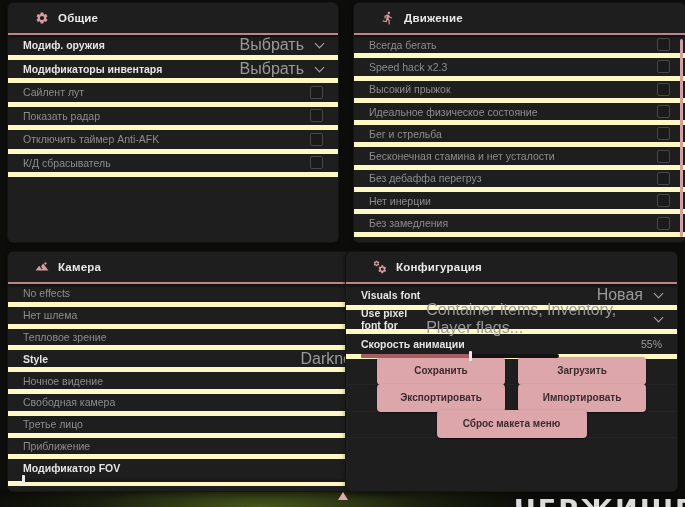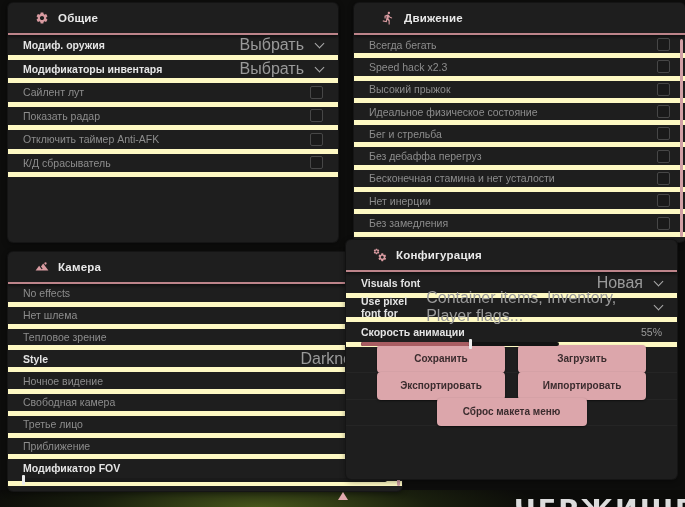--- a/index.html
+++ b/index.html
@@ -25,21 +25,21 @@
     border-bottom:8px solid #e2a9ae;
   }
   
   .panel{
     position:absolute;background:#1e1e1e;border-radius:5px;z-index:2;
     box-shadow:0 0 0 1px #151515, 0 2px 6px rgba(0,0,0,.45);
   }
   .panel[data-key="general"]{left:8px;top:3px;width:330px;height:239px;}
   .panel[data-key="movement"]{left:354px;top:3px;width:331px;height:239px;}
   .panel[data-key="camera"]{left:8px;top:252px;width:394px;height:239px;}
-  .panel[data-key="config"]{left:346px;top:240px;width:331px;height:239px;}
+  .panel[data-key="config"]{left:346px;top:252px;width:331px;height:239px;}
   .panel-header{
     height:30px;display:flex;align-items:center;gap:9px;padding:0 27px;
     border-bottom:2px solid #bd848a;
     box-shadow:0 2px 3px rgba(0,0,0,.5);
     border-radius:5px 5px 0 0;
   }
   .panel-title{color:#e9e9e9;font-size:11.5px;font-weight:bold;letter-spacing:.2px;}
   .header-icon{display:flex;align-items:center;}
   .header-icon svg{width:14px;height:14px;fill:#d99ba1;}
   .rows{position:absolute;left:0;right:0;top:33px;bottom:4px;overflow:hidden;}
@@ -163,25 +163,25 @@
       </div>
       <div class="row">
         <span class="label">Идеальное физическое состояние</span>
         <span class="checkbox"></span>
       </div>
       <div class="row">
         <span class="label">Бег и стрельба</span>
         <span class="checkbox"></span>
       </div>
       <div class="row">
+        <span class="label">Бесконечная стамина и нет усталости</span>
+        <span class="checkbox"></span>
+      </div>
+      <div class="row">
         <span class="label">Без дебаффа перегруз</span>
-        <span class="checkbox"></span>
-      </div>
-      <div class="row">
-        <span class="label">Бесконечная стамина и нет усталости</span>
         <span class="checkbox"></span>
       </div>
       <div class="row">
         <span class="label">Нет инерции</span>
         <span class="checkbox"></span>
       </div>
       <div class="row">
         <span class="label">Без замедления</span>
         <span class="checkbox"></span>
       </div>

